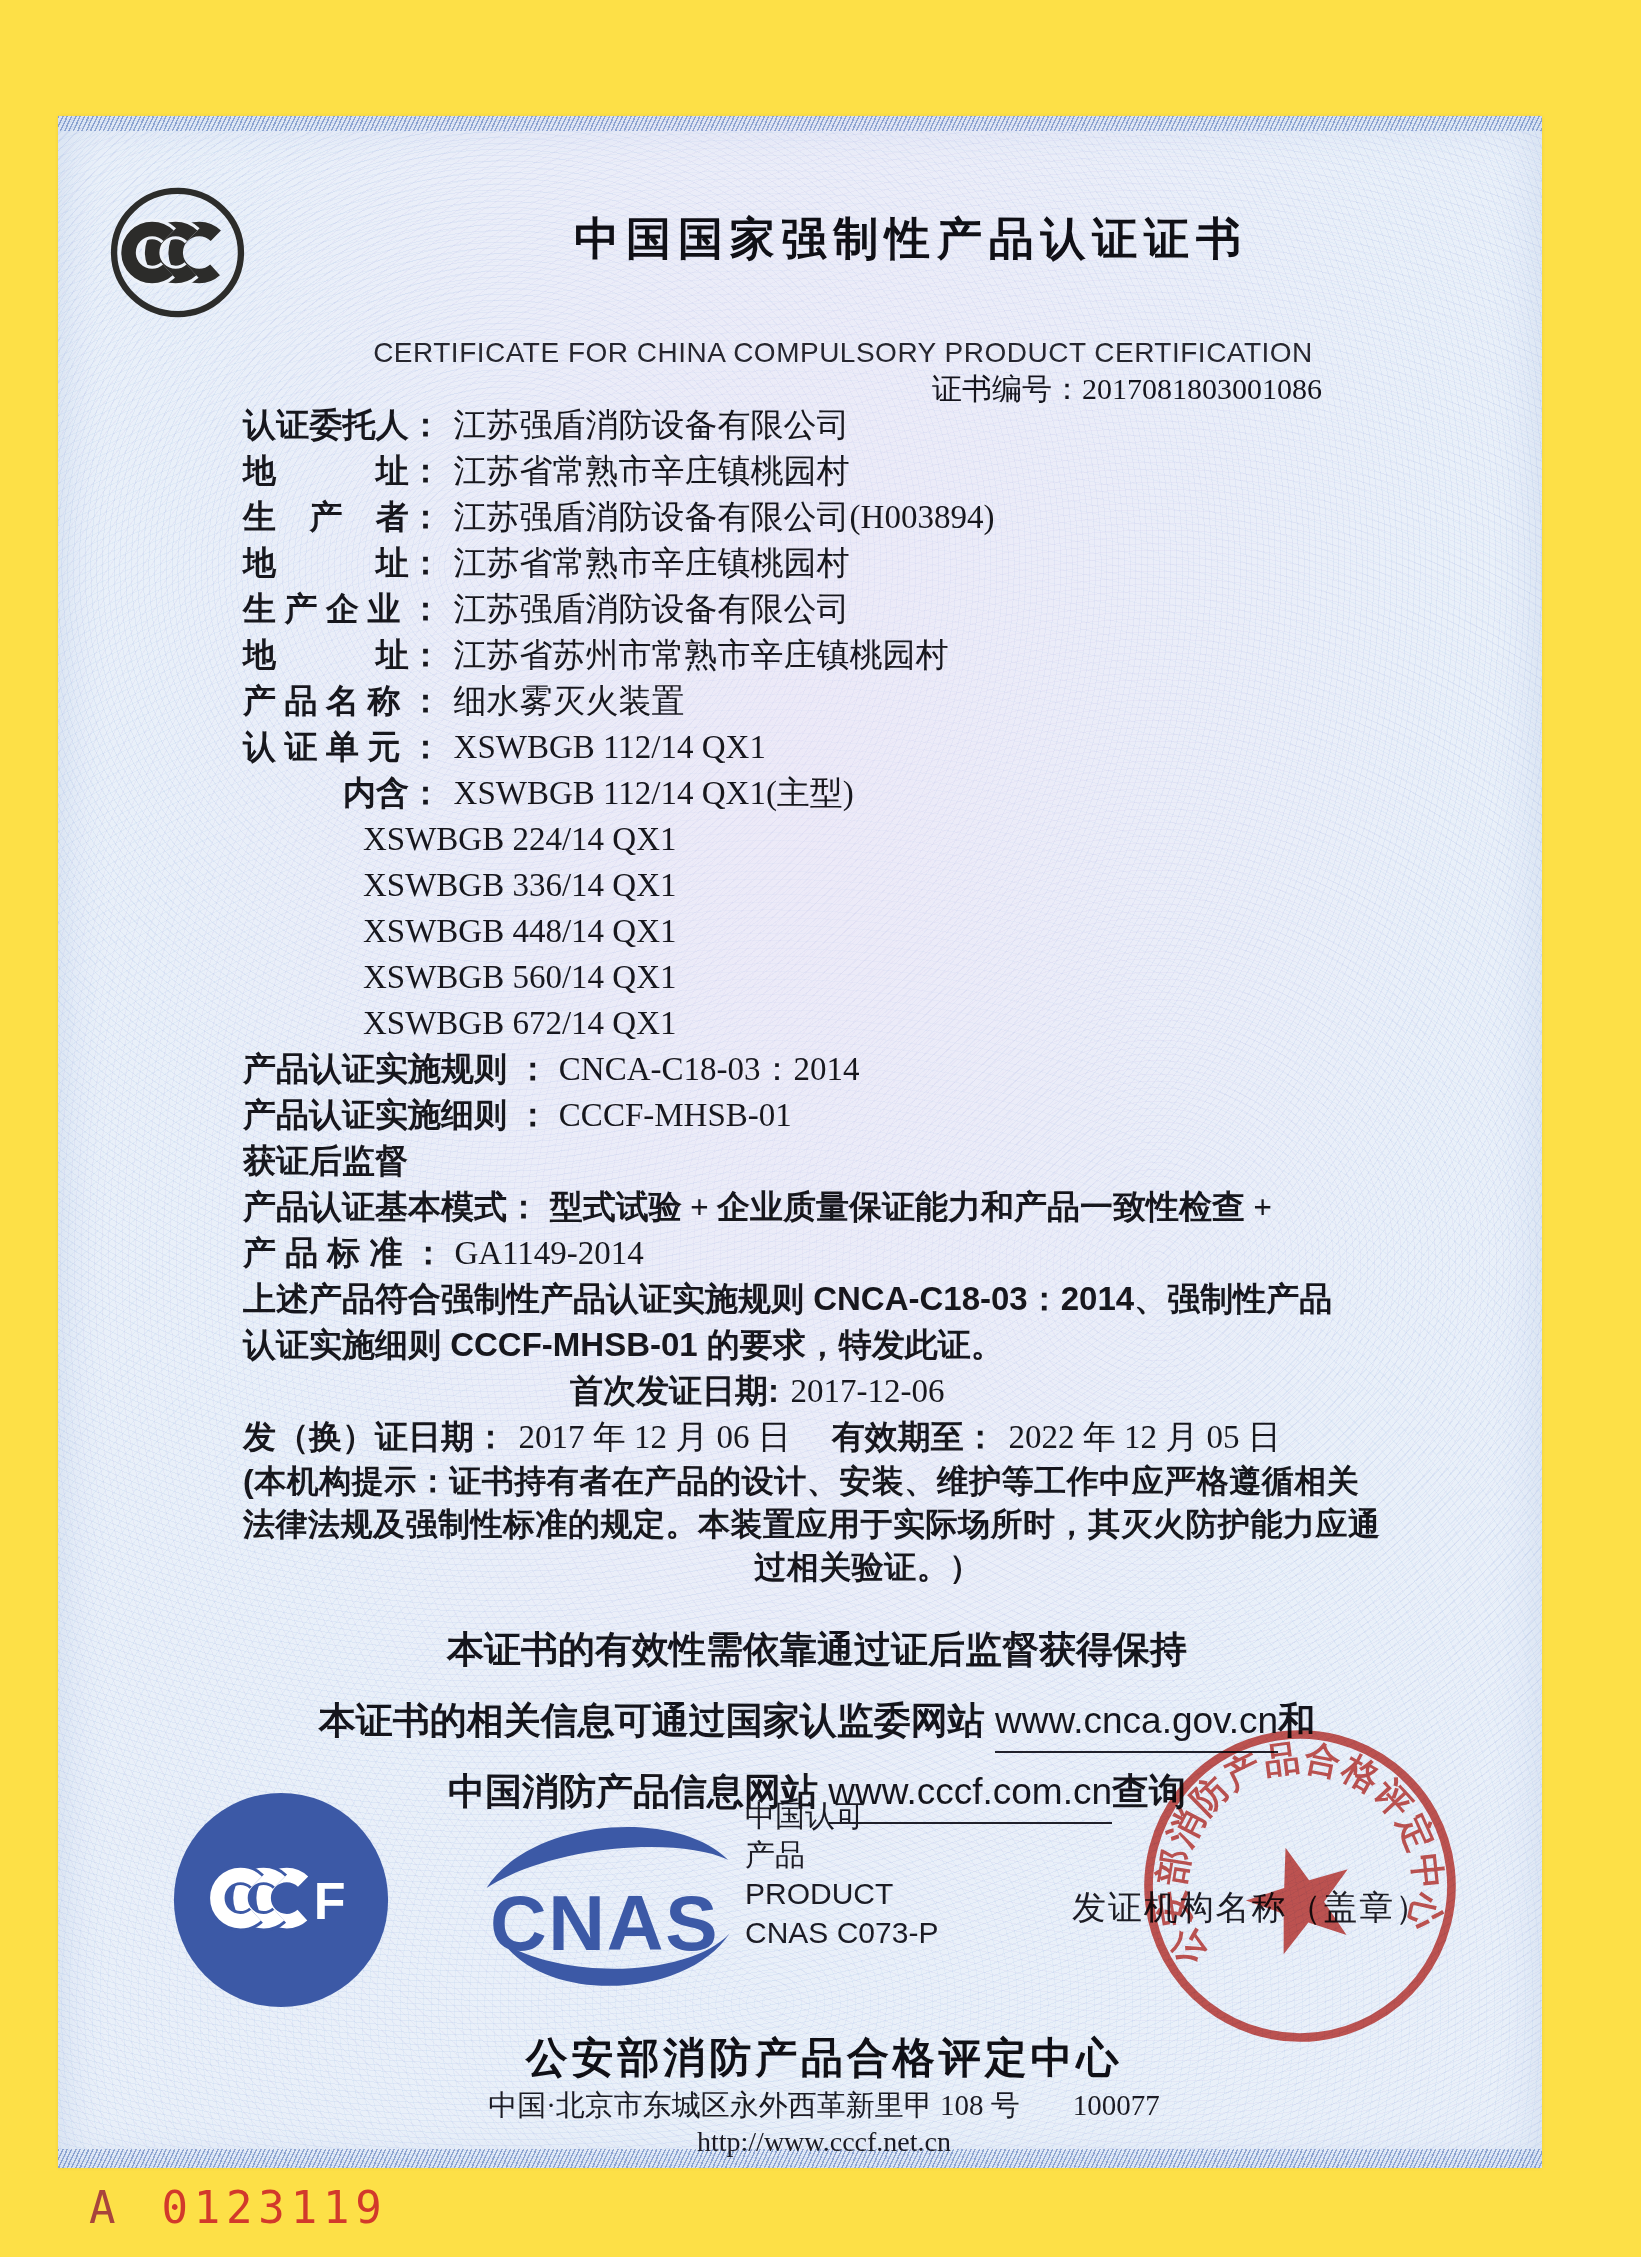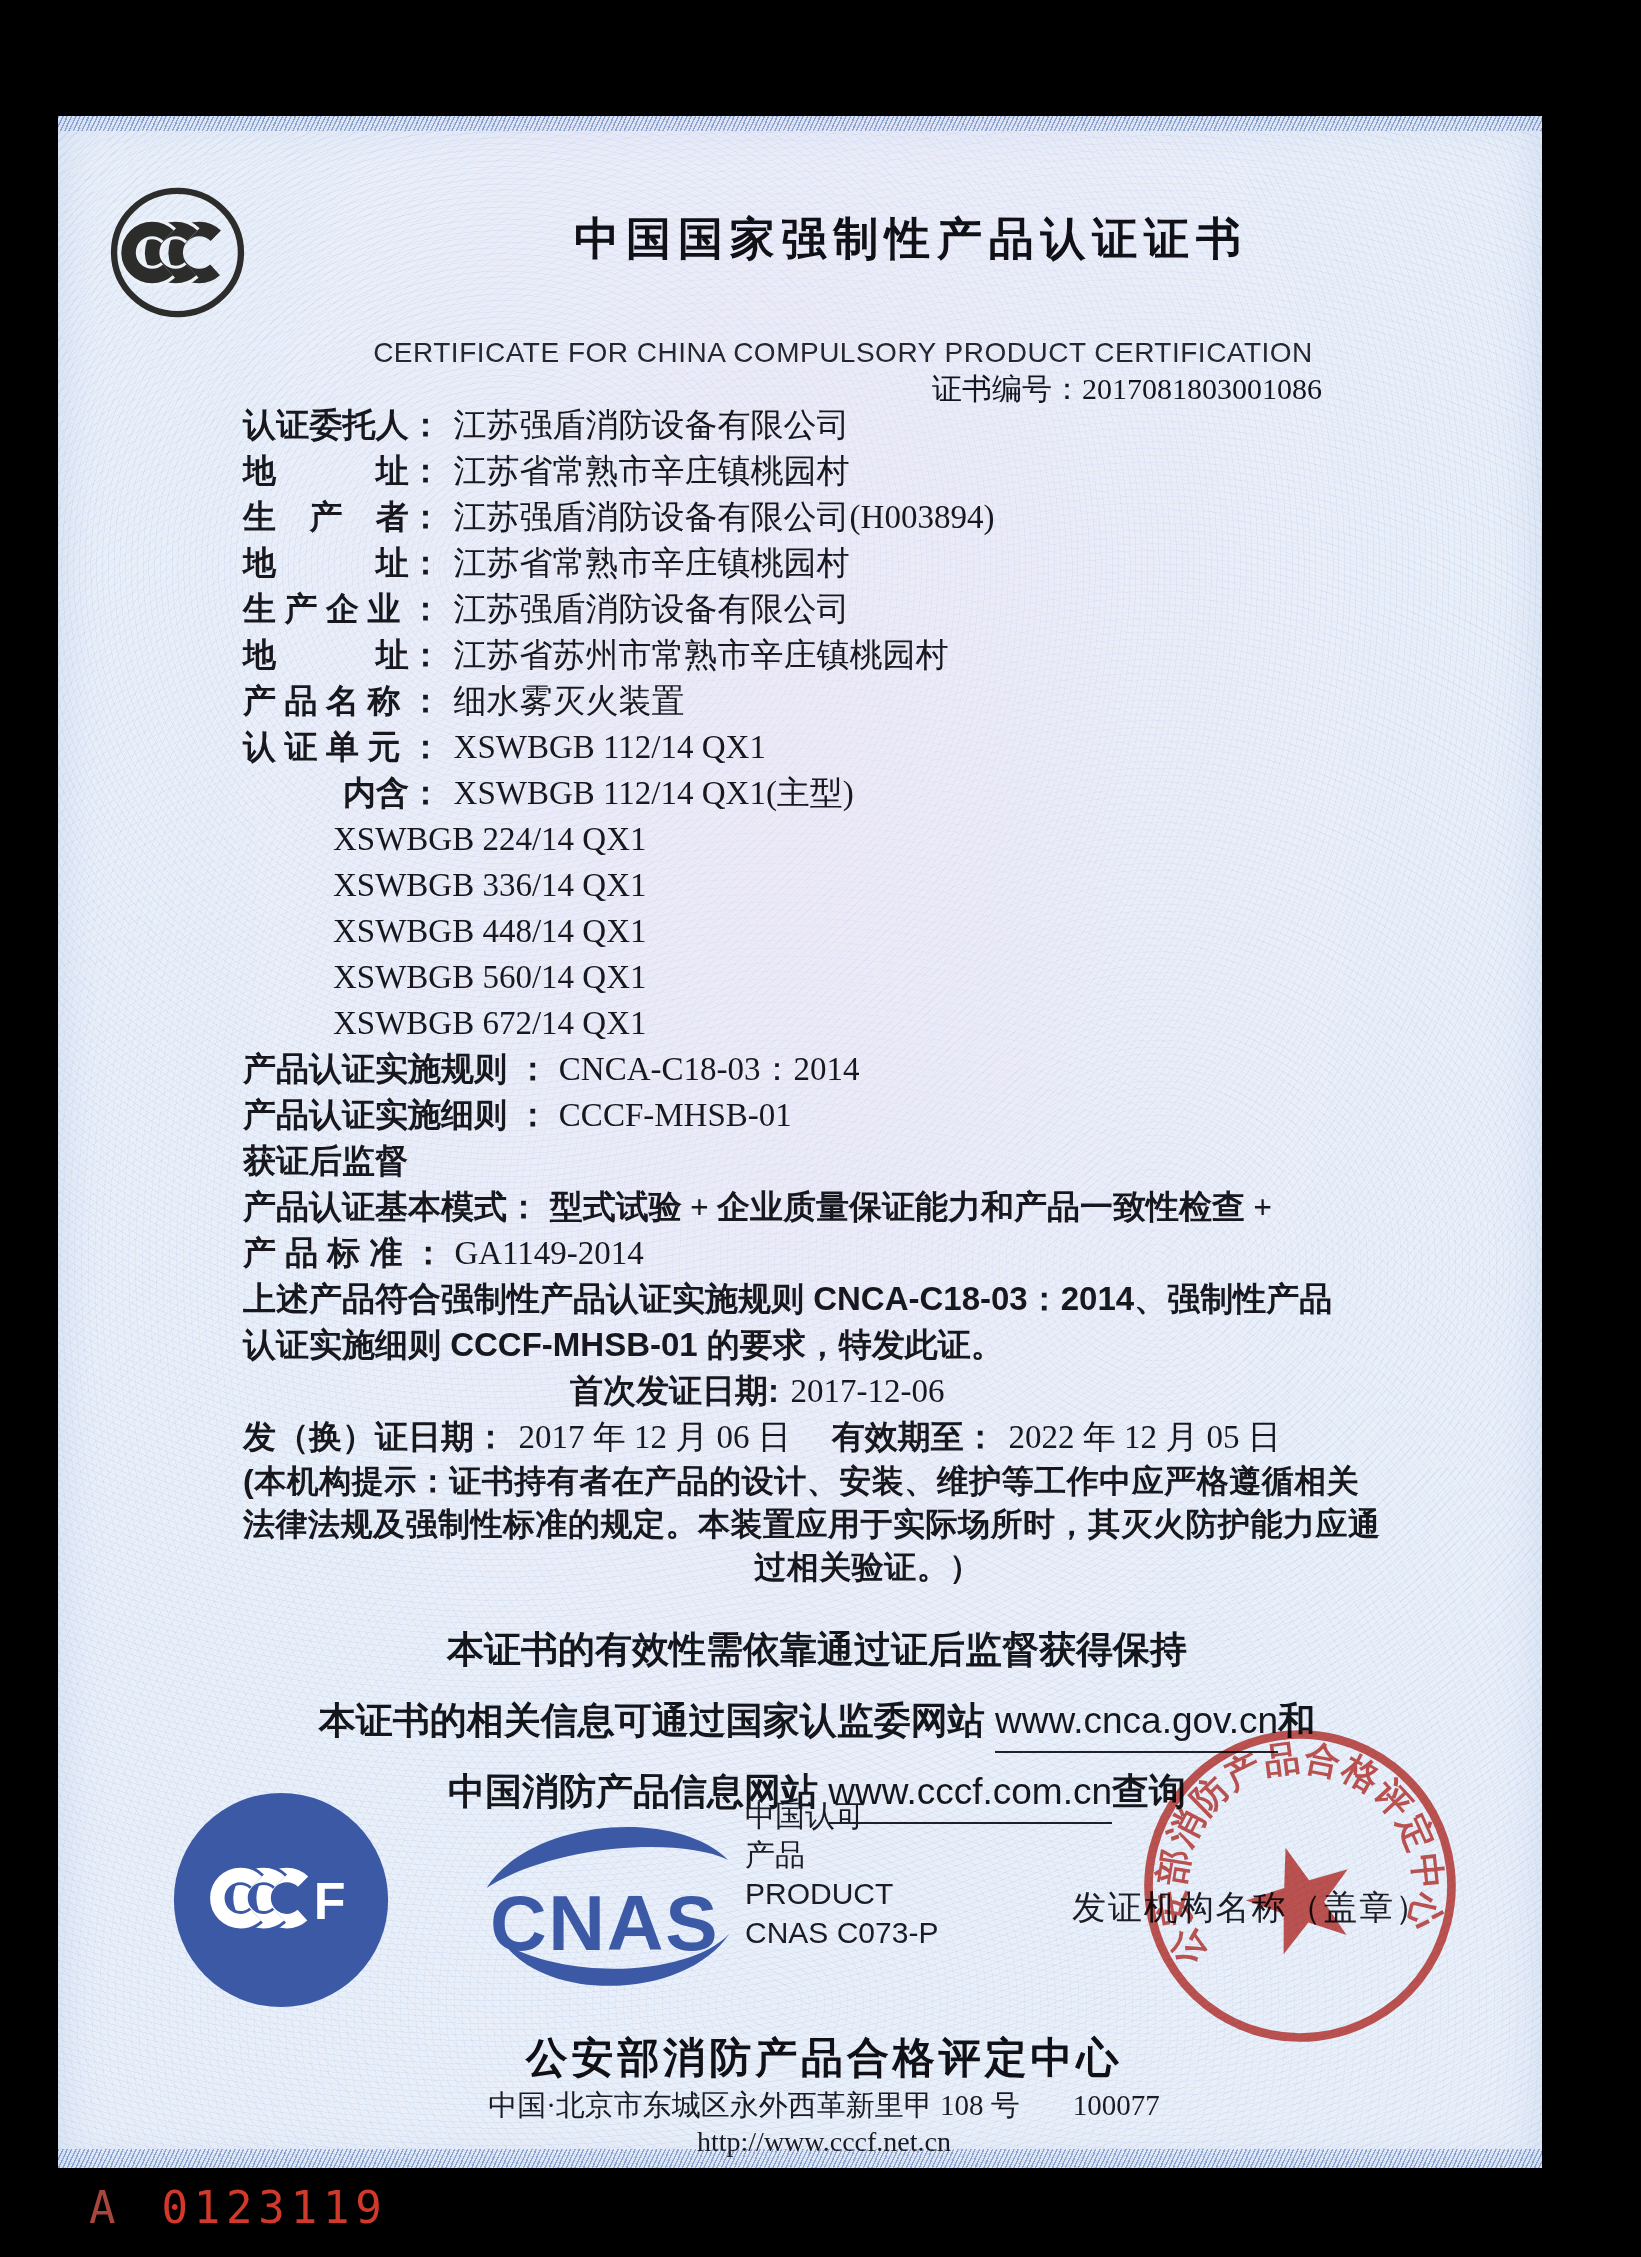--- a/index.html
+++ b/index.html
@@ -1,16 +1,16 @@
 <!DOCTYPE html>
 <html><head>
 <meta charset="utf-8">
 <style>
   html,body{margin:0;padding:0;}
-  .page{position:relative;width:1641px;height:2257px;background:#000000;overflow:hidden;
+  .page{position:relative;width:1641px;height:2257px;background:#fde047;overflow:hidden;
         font-family:"Liberation Sans","DejaVu Sans",sans-serif;color:#17171d;}
   .cert{position:absolute;left:58px;top:116px;width:1484px;height:2052px;
         background-color:#edf2f9;
         background-image:
           radial-gradient(ellipse at 50% 32%, rgba(236,226,246,.55), rgba(219,232,248,.22) 62%),
           repeating-radial-gradient(circle at 30% 22%, rgba(110,150,215,.13) 0 1px, rgba(0,0,0,0) 1px 5.8px),
           repeating-radial-gradient(circle at 74% 56%, rgba(160,140,215,.11) 0 1px, rgba(0,0,0,0) 1px 6.8px),
           repeating-radial-gradient(circle at 48% 92%, rgba(120,170,220,.10) 0 1px, rgba(0,0,0,0) 1px 7.7px);
         box-shadow:inset 0 0 44px rgba(140,170,215,.28), 0 0 3.9px rgba(0,0,0,.08);}
   .edge{position:absolute;left:0;right:0;height:15.4px;
@@ -23,21 +23,21 @@
   .subtitle{position:absolute;top:173px;left:212px;right:126px;text-align:center;
          font-size:28px;font-weight:500;color:#26262e;letter-spacing:0.5px;margin-top:48px;}
   .certno{position:absolute;top:253px;left:874px;font-size:30px;
          font-family:"Liberation Serif","DejaVu Serif",serif;color:#14141c;}
   .body{position:absolute;top:286px;left:185px;width:1250px;font-size:33px;line-height:46px;}
   .row{white-space:nowrap;}
   .lab{display:inline-block;width:199px;font-weight:700;
        text-align:justify;text-align-last:justify;}
   .lab.r{text-align:right;text-align-last:right;}
   .val{font-family:"Liberation Serif","DejaVu Serif",serif;margin-left:11.6px;font-weight:400;}
-  .ucont{margin-left:90px;text-align:center;}
+  .ucont{margin-left:120px;text-align:center;}
   .rlab{font-weight:700;}
   .rval{font-family:"Liberation Serif","DejaVu Serif",serif;margin-left:9.7px;font-weight:500;}
   .rcont{font-weight:700;}
   .stmt{font-weight:700;white-space:nowrap;}
   .firstissue{text-indent:327px;white-space:nowrap;}
   .blab{font-weight:700;}
   .issueline .gap{display:inline-block;width:41px;}
   .notice{font-weight:600;font-size:32px;line-height:43px;white-space:nowrap;letter-spacing:0.5px;}
   .notice.center{text-align:center;}
   .links{position:absolute;top:1509px;left:34px;right:0;text-align:center;

